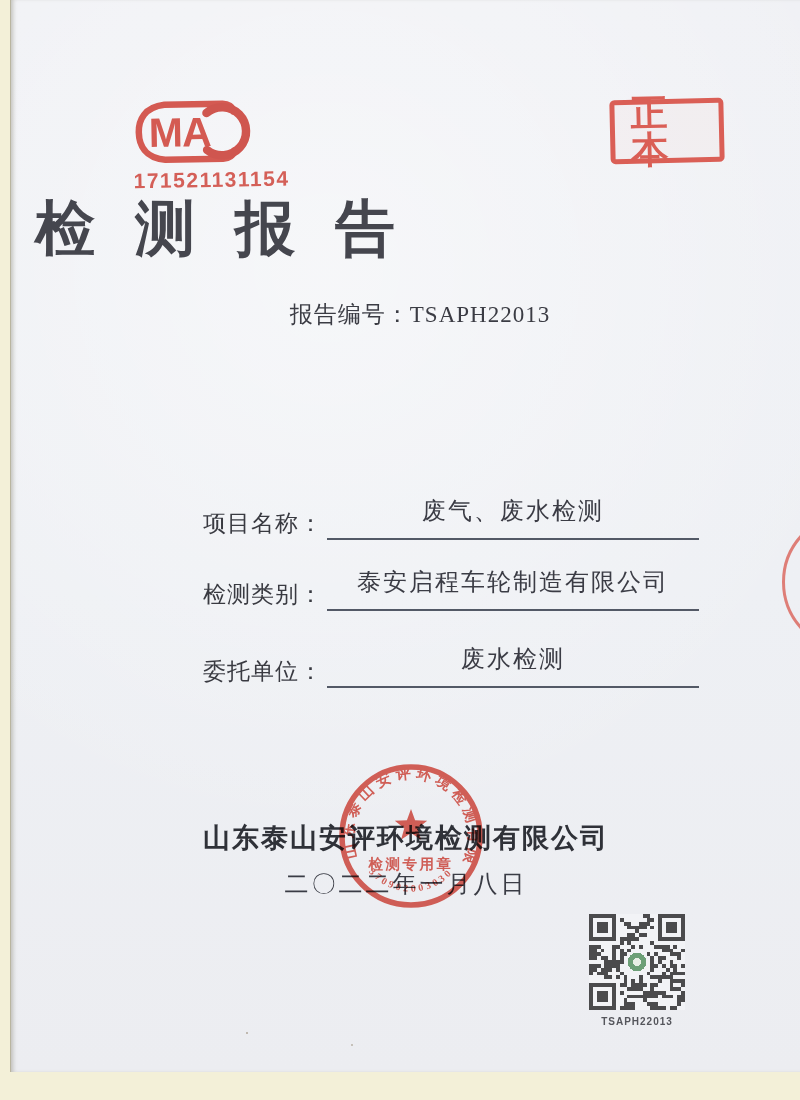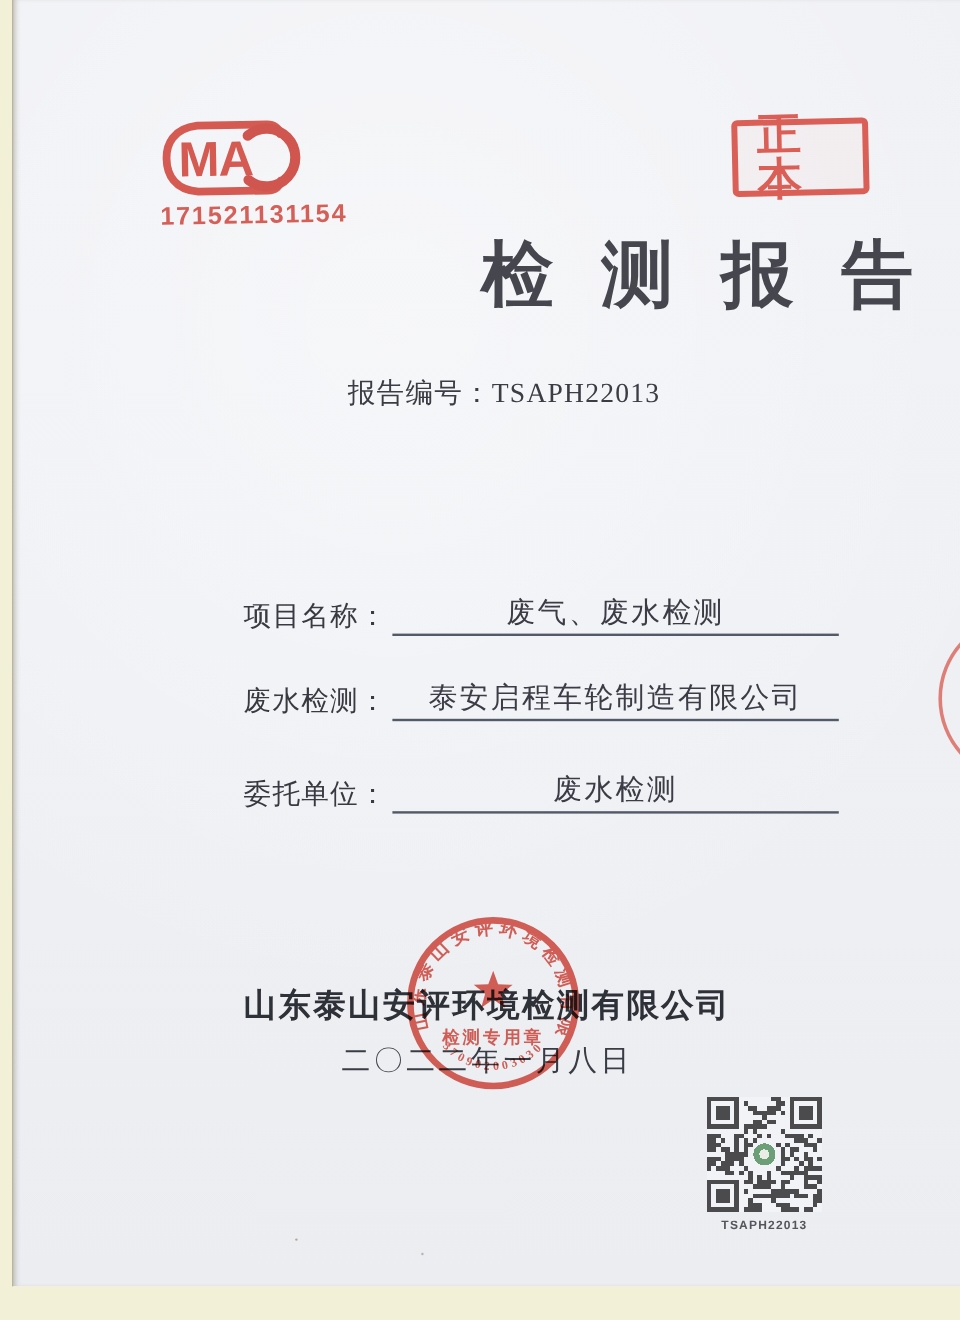--- a/index.html
+++ b/index.html
@@ -29,39 +29,39 @@
     position:absolute;left:599px;top:99px;width:104px;height:54px;
     border:5px solid #d84f45;border-radius:5px;background:rgba(235,130,120,.05);
     display:flex;align-items:center;justify-content:center;
     transform:rotate(-1.3deg);opacity:.9;
   }
   .original-stamp span{
     font-size:37px;font-weight:bold;color:#d84f45;
     letter-spacing:16px;padding-left:16px;line-height:1;
   }
   .title{
-    position:absolute;left:0;right:0;top:196px;text-align:right;
+    position:absolute;left:0;right:0;top:196px;text-align:left;
     font-size:60px;font-weight:600;color:#45464e;
     letter-spacing:40px;padding-left:24px;line-height:1.1;white-space:nowrap;
   }
   .report-no{
-    position:absolute;left:0;right:0;top:312px;text-align:center;
+    position:absolute;left:0;right:0;top:299px;text-align:center;
     font-size:23px;color:#3b3c44;letter-spacing:1px;padding-left:28px;
   }
   .field{
     position:absolute;left:192px;width:496px;display:flex;align-items:flex-end;
   }
   .field-label{
     flex:none;font-size:23px;color:#393a41;letter-spacing:1px;
     line-height:32px;white-space:nowrap;
   }
   .field-line{
     flex:1;margin-left:4px;border-bottom:2px solid #535966;
     text-align:center;font-size:24px;color:#3b3c45;letter-spacing:2px;
-    line-height:30px;padding-bottom:2px;white-space:nowrap;
+    line-height:30px;padding-bottom:12px;white-space:nowrap;
   }
   .f1{top:496px;} .f2{top:567px;} .f3{top:644px;}
   .company{
     position:absolute;left:0;right:0;top:820px;text-align:center;
     font-family:"Liberation Sans",sans-serif;font-weight:bold;
     font-size:27px;color:#2f3138;letter-spacing:2px;white-space:nowrap;
   }
   .issue-date{
     position:absolute;left:0;right:0;top:868px;text-align:center;
     font-size:24px;color:#3a3c45;letter-spacing:3px;white-space:nowrap;
@@ -104,21 +104,21 @@
 
   <div class="report-no">
     <span>报告编号：</span><span>TSAPH22013</span>
   </div>
 
   <div class="field f1">
     <span class="field-label">项目名称：</span>
     <span class="field-line">废气、废水检测</span>
   </div>
   <div class="field f2">
-    <span class="field-label">废水检测：</span>
+    <span class="field-label">检测类别：</span>
     <span class="field-line">泰安启程车轮制造有限公司</span>
   </div>
   <div class="field f3">
     <span class="field-label">委托单位：</span>
     <span class="field-line">废水检测</span>
   </div>
 
   <div class="company">山东泰山安评环境检测有限公司</div>
   <div class="issue-date">二〇二二年一月八日</div>
 

